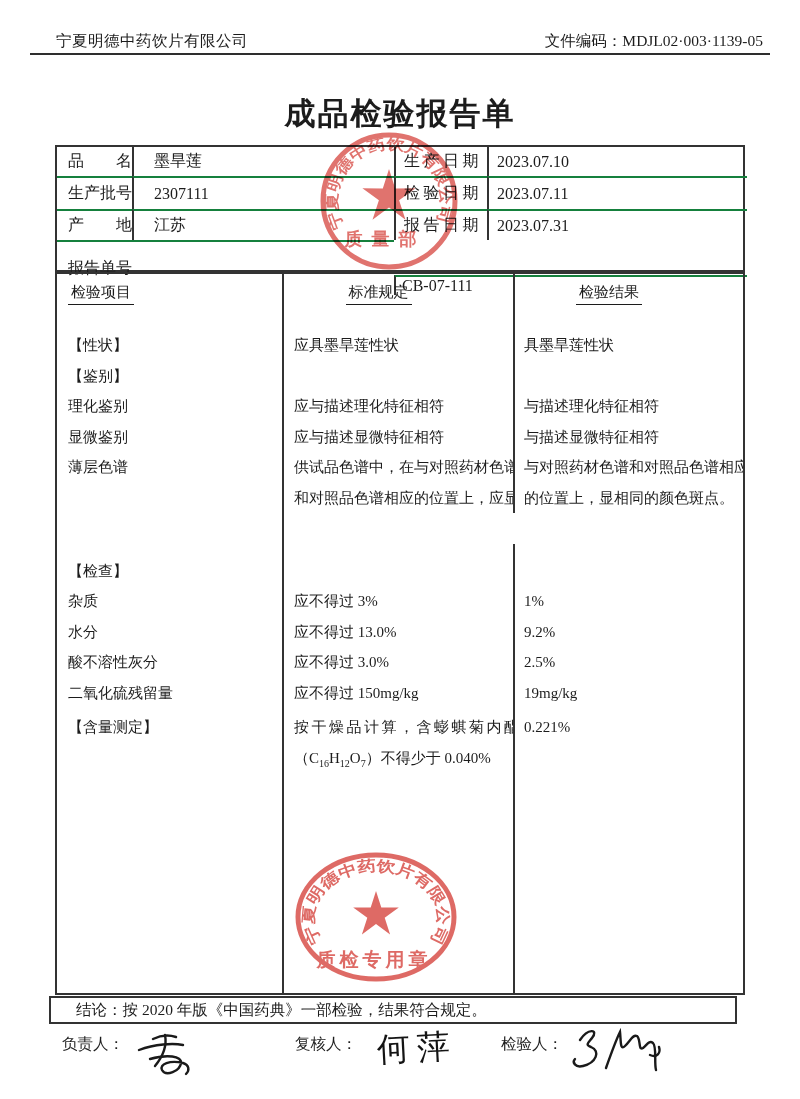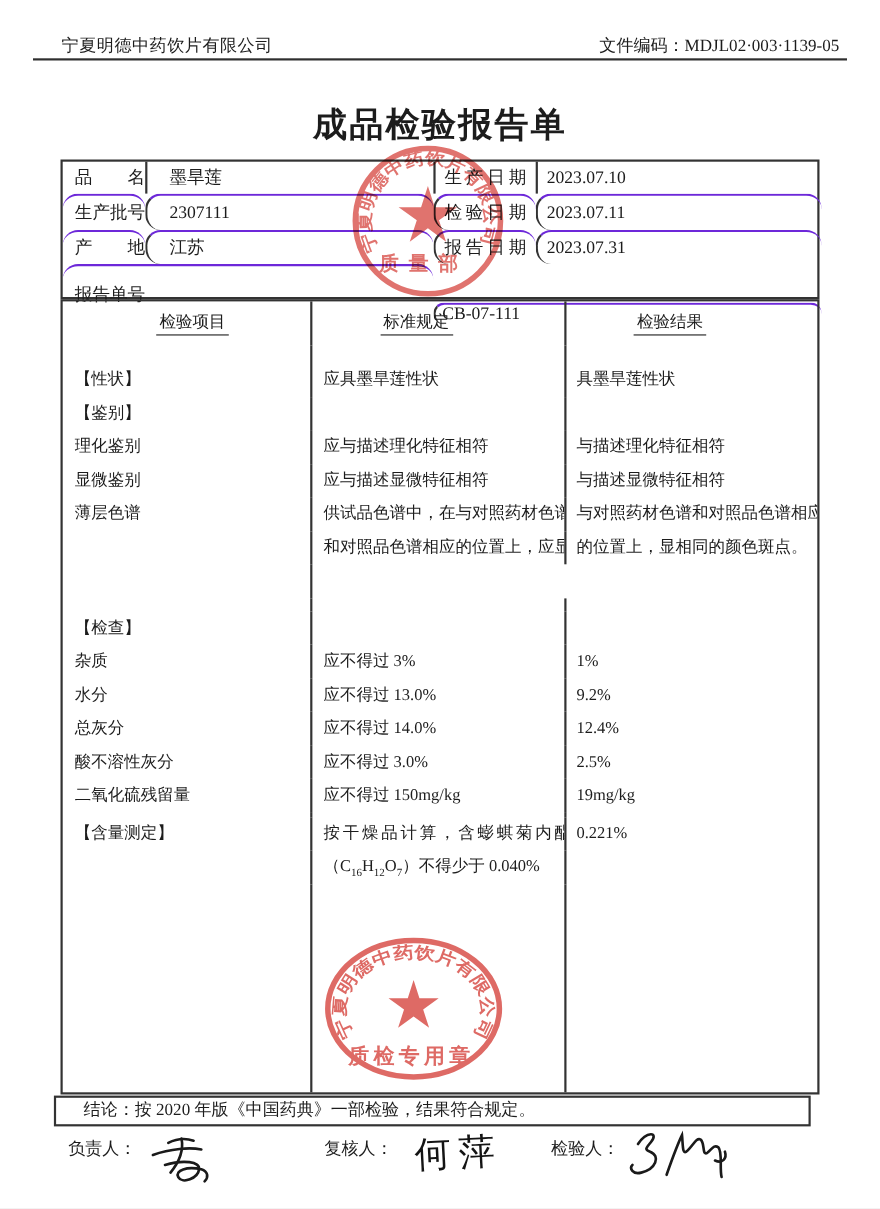--- a/index.html
+++ b/index.html
@@ -17,42 +17,42 @@
          font-size:31px;font-weight:bold;letter-spacing:2px;}
   
   .itable{
     position:absolute;left:55px;top:145px;width:690px;height:127px;
     border:2px solid #333;box-sizing:border-box;
     display:grid;grid-template-columns:75px 262px 93px 260px;
     grid-template-rows:29px 33px 31px auto;font-size:16px;
   }
   .ic{display:flex;align-items:center;box-sizing:border-box;}
   .bl{border-left:2px solid #333;}
-  .bt{border-top:2px solid #6d28d9;border-radius:14px;}
+  .bt{border-top:2px solid #15803d;}
   .lab{padding-left:11px;}
   .spread-inner{display:inline-block;width:64px;text-align:justify;text-align-last:justify;}
   .val{padding-left:20px;}
   .dlab{padding-left:8px;letter-spacing:3.5px;}
   .dval{padding-left:8px;}
   .span2{grid-column:1 / span 2;}
   .span2b{grid-column:3 / span 2;margin-top:35px;}
   .val4{padding-left:6px;}
   
   .mtable{
     position:absolute;left:55px;top:272px;width:690px;height:723px;
     border:2px solid #333;box-sizing:border-box;
     display:flex;flex-direction:column;font-size:15px;
   }
   .mrow{display:flex;flex:0 0 auto;}
   .mc{box-sizing:border-box;overflow:hidden;white-space:nowrap;}
   .c1{width:227px;border-right:2px solid #333;padding-left:11px;}
   .c2{width:231px;border-right:2px solid #333;padding-left:10px;}
   .c3{flex:1;padding-left:9px;}
   .mhead{height:40px;}
-  .mhead .mc{padding-top:9px;text-align:center;}
+  .mhead .mc{padding-top:9px;}
   .mhead .c2,.mhead .c3{text-align:center;padding-left:0;}
   .uhead{border-bottom:1px solid #1c1c1c;padding:0 3px 2px 3px;display:inline-block;}
   .shiftl{transform:translateX(-20px);}
   .r{height:30.5px;}
   .r .mc{line-height:30.5px;}
   .sp16{height:16px;} .sp12{height:12px;} .sp4{height:4px;}
   .fillrow{flex:1 1 auto;}
   .ls2{letter-spacing:2.5px;}
   .sub{font-size:10px;position:relative;top:4px;}
   
@@ -171,25 +171,20 @@
     </div>
     <div class="mrow r">
       <div class="mc c1">杂质</div>
       <div class="mc c2">应不得过 3%</div>
       <div class="mc c3">1%</div>
     </div>
     <div class="mrow r">
       <div class="mc c1">水分</div>
       <div class="mc c2">应不得过 13.0%</div>
       <div class="mc c3">9.2%</div>
-    </div>
-    <div class="mrow r">
-      <div class="mc c1">总灰分</div>
-      <div class="mc c2">应不得过 14.0%</div>
-      <div class="mc c3">12.4%</div>
     </div>
     <div class="mrow r">
       <div class="mc c1">酸不溶性灰分</div>
       <div class="mc c2">应不得过 3.0%</div>
       <div class="mc c3">2.5%</div>
     </div>
     <div class="mrow r">
       <div class="mc c1">二氧化硫残留量</div>
       <div class="mc c2">应不得过 150mg/kg</div>
       <div class="mc c3">19mg/kg</div>

